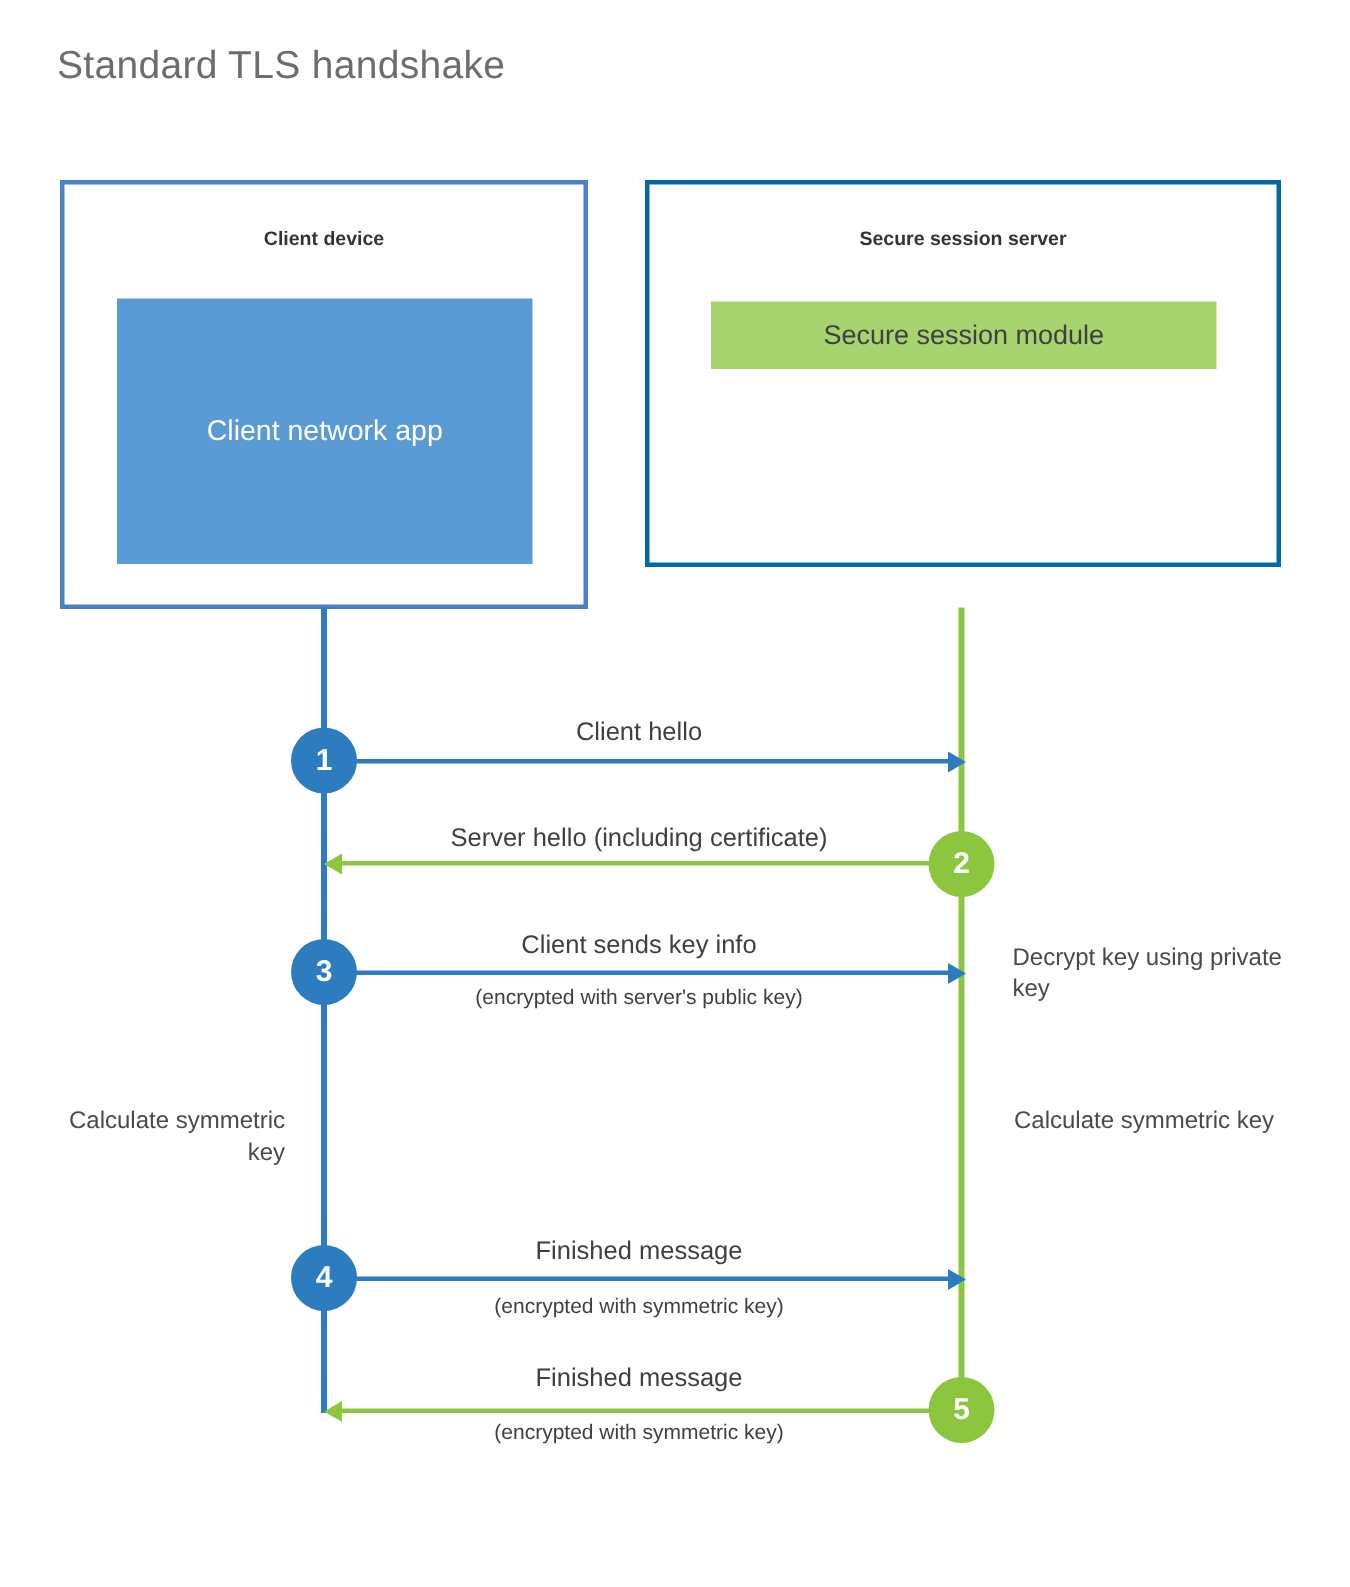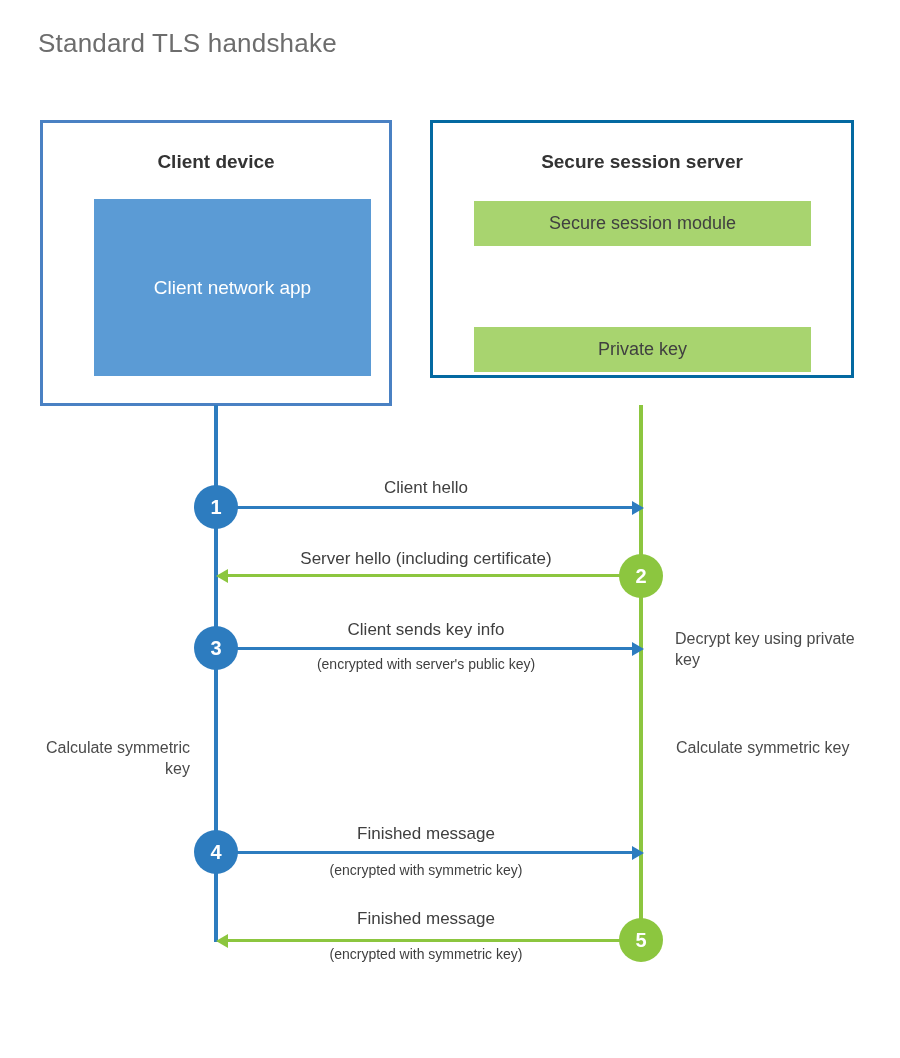--- a/index.html
+++ b/index.html
@@ -53,21 +53,21 @@
     width: 424px;
     height: 258px;
     border: 3px solid #0369a1;
   }
   .party-title {
     position: absolute;
     left: 0;
     right: 0;
     top: 28px;
     text-align: center;
-    font-size: 19px;
+    font-size: 13px;
     font-weight: bold;
     color: #333333;
   }
 
   
   #client-app-block {
     position: absolute;
     left: 35px;
     top: 76px;
     width: 277px;
@@ -76,21 +76,20 @@
     color: #ffffff;
     font-size: 19px;
     font-weight: 400;
     display: flex;
     align-items: center;
     justify-content: center;
     text-align: center;
     line-height: 1.35;
     padding: 0 14px;
     box-sizing: border-box;
-    margin-left: 16px;
   }
 
   
   .server-bar {
     position: absolute;
     left: 41px;
     width: 337px;
     height: 45px;
     background: #a8d46f;
     color: #404040;
@@ -235,21 +234,20 @@
   <div class="page-title">Standard TLS handshake</div>
 
   <div class="party-box" id="client-box">
     <div class="party-title">Client device</div>
     <div id="client-app-block">Client network app</div>
   </div>
 
   <div class="party-box" id="server-box">
     <div class="party-title">Secure session server</div>
     <div class="server-bar" id="server-bar-0">Secure session module</div>
-    <div class="server-bar" id="server-bar-2">Private key</div>
   </div>
 
   <div class="lifeline" id="client-lifeline"></div>
   <div class="lifeline" id="server-lifeline"></div>
 
   <div class="msg-label msg-primary" id="msg-1-primary">Client hello</div>
   <div class="arrow-line blue" id="arrow-1-line"></div>
   <div class="arrow-head right blue" id="arrow-1-head"></div>
   <div class="step-circle blue" id="step-circle-1">1</div>
 

